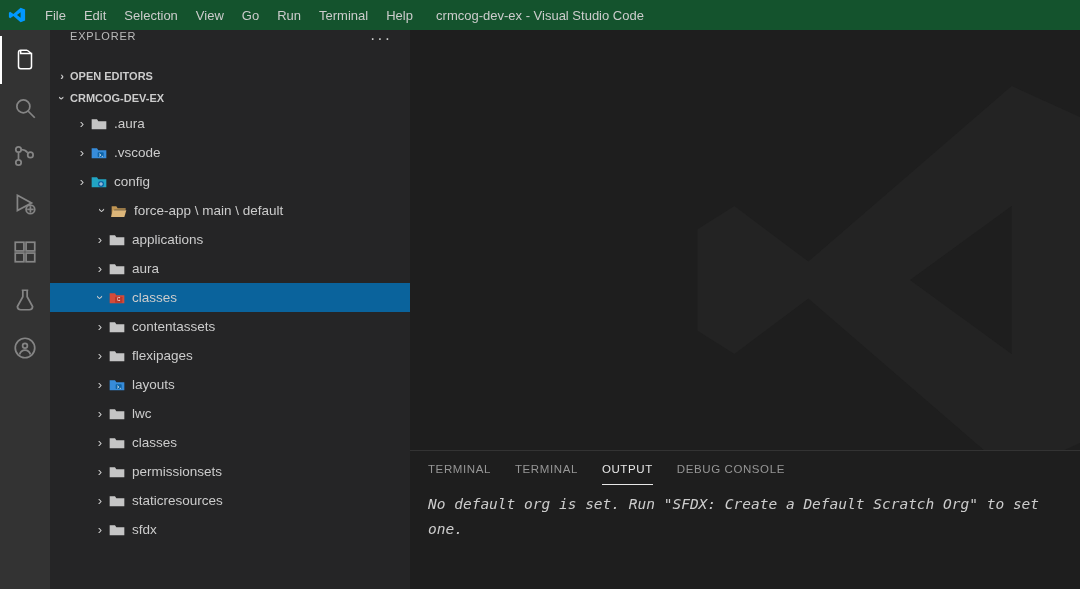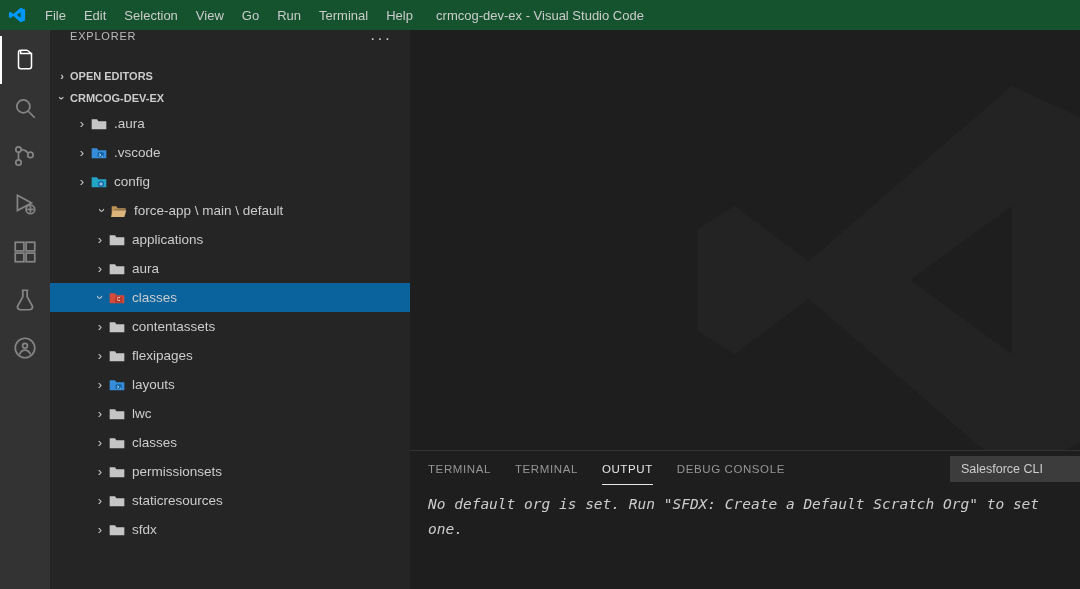--- a/index.html
+++ b/index.html
@@ -392,18 +392,17 @@
           <path fill="#232323" d="M72 8 L94 18 L94 82 L72 92 L28 54 L12 66 L4 61 L4 39 L12 34 L28 46 L72 8 Z M72 34 L50 50 L72 66 Z"></path>
         </svg>
       </div>
     </div>
     <div class="panel">
       <div class="panel-tabs" id="panel-tabs-host">
           <span class="panel-tab">TERMINAL</span>
           <span class="panel-tab">TERMINAL</span>
           <span class="panel-tab active">OUTPUT</span>
           <span class="panel-tab">DEBUG CONSOLE</span>
-          <div class="panel-right">Salesforce CLI</div>
         </div>
       <div class="panel-body">No default org is set. Run "SFDX: Create a Default Scratch Org" to set one.</div>
     </div>
   </div>
 </div>
 
 </body></html>

